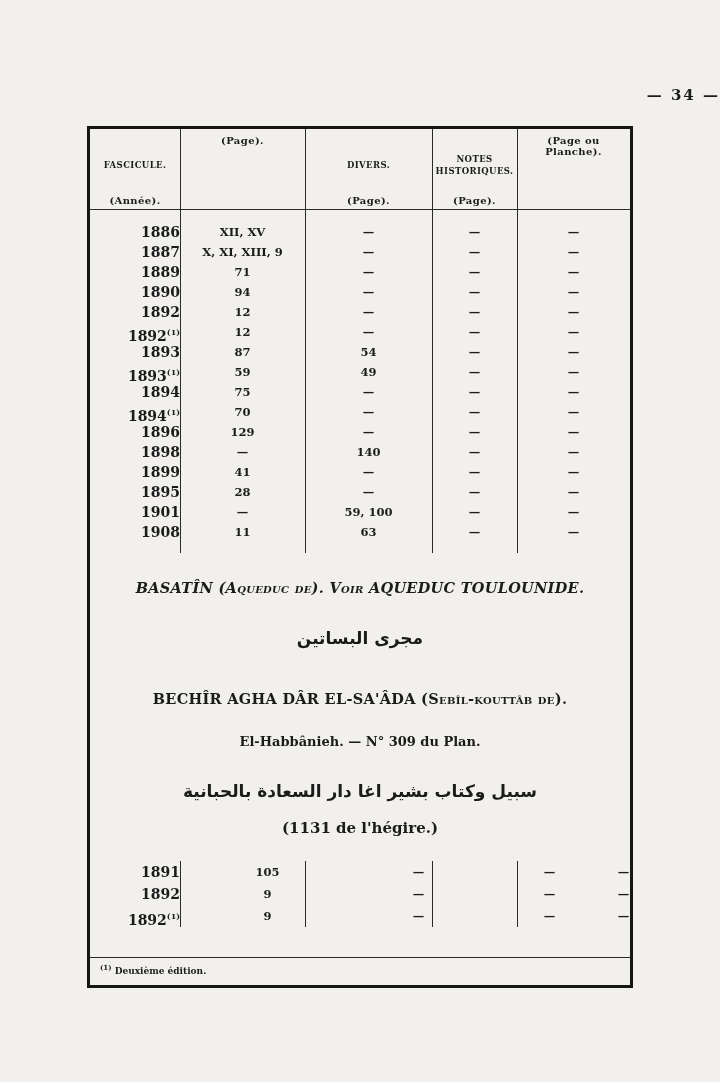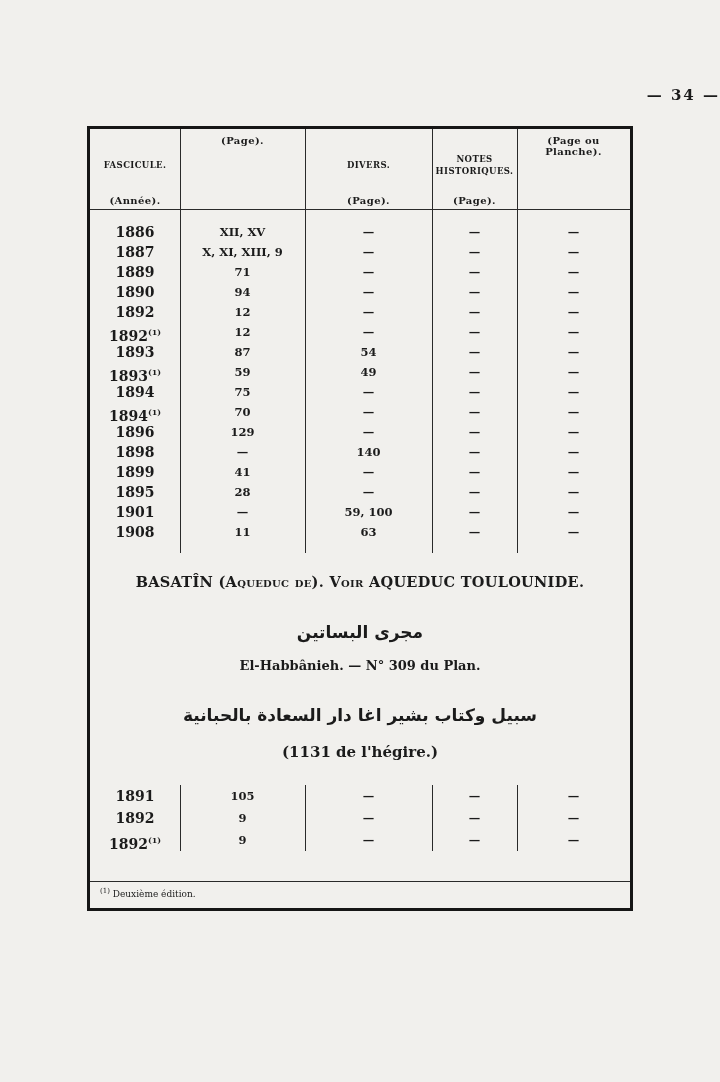--- a/index.html
+++ b/index.html
@@ -52,56 +52,56 @@
   .rows{
     padding:12px 0 10px;
   }
   .trow{
     display:grid;
     grid-template-columns:90px 125px 127px 85px 1fr;
     height:20px;
     line-height:20px;
   }
   .cell{text-align:center;overflow:hidden;white-space:nowrap;}
-  .cell.year{font-weight:bold;font-size:14px;}
+  .cell.year{font-weight:bold;font-size:14px;text-align:right;}
   .cell.year sup{font-size:8px;font-weight:bold;}
   .cell.val{font-size:11.5px;font-weight:600;}
   
   .sections{text-align:center;}
   .heading{
     font-weight:bold;
     font-size:14.5px;
     font-variant:small-caps;
     letter-spacing:0.3px;
   }
-  .h-basatin{margin-top:20px;}
+  .h-basatin{margin-top:26px;font-style:italic;}
   .arabic{
     direction:rtl;
     font-family:"DejaVu Sans", sans-serif;
     font-weight:bold;
     font-size:17px;
     margin-top:32px;
   }
   .h-bechir{margin-top:42px;}
-  .subline{font-size:13px;font-weight:600;margin-top:16px;}
+  .subline{font-size:13px;font-weight:600;margin-top:27px;}
   .hegire{font-size:15px;font-weight:bold;margin-top:18px;}
   
   .mini-table{
     position:relative;
     margin-top:24px;
     height:66px;
   }
-  .mini-table .trow{height:22px;line-height:22px;}
+  .mini-table .trow{height:22px;line-height:22px;gap:25px;}
   
   .footnote-block{
     margin-top:30px;
     border-top:1px solid #2a2a2a;
     padding:5px 10px 9px;
     font-size:9px;
-    font-weight:normal;
+    font-weight:bold;
   }
   .footnote-block sup{font-size:7px;}
 </style>
 </head>
 <body>
 
 <div class="page-number">— 34 —</div>
 
 <div class="box">
 
@@ -251,20 +251,21 @@
           <div class="cell val">—</div>
           <div class="cell val">—</div>
         </div>
       </div>
   </div>
 
   <div class="sections">
     <div class="heading h-basatin">BASATÎN (Aqueduc de). Voir AQUEDUC TOULOUNIDE.</div>
     <div class="arabic">مجرى البساتين</div>
 
+    <div class="heading h-bechir">BECHÎR AGHA DÂR EL-SA'ÂDA (Sebîl-kouttâb de).</div>
     <div class="subline">El-Habbânieh. — N° 309 du Plan.</div>
     <div class="arabic">سبيل وكتاب بشير اغا دار السعادة بالحبانية</div>
     <div class="hegire">(1131 de l'hégire.)</div>
   </div>
 
   <div class="mini-table">
     <div class="vline vl1"></div>
     <div class="vline vl2"></div>
     <div class="vline vl3"></div>
     <div class="vline vl4"></div>

